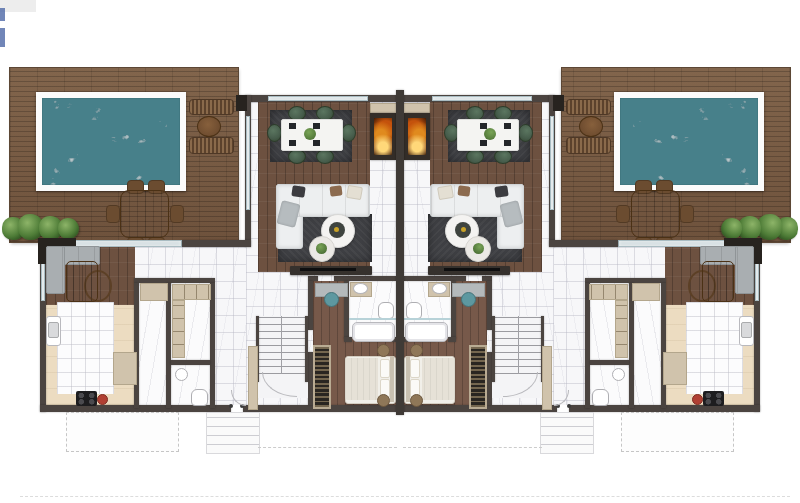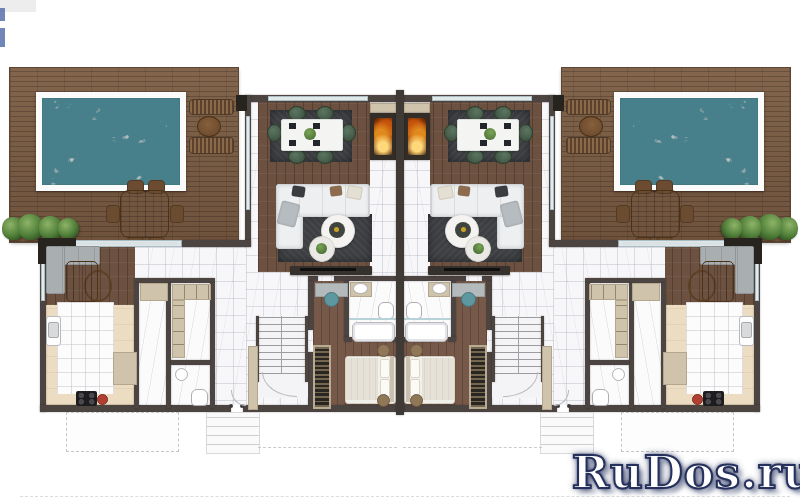--- a/index.html
+++ b/index.html
@@ -398,17 +398,14 @@
     <div class="a arcdoor" style="left:231px;top:390px;width:14px;height:15px"></div>
   </div>
 
   <div class="a" style="left:396px;top:90px;width:8px;height:325px;background:#3f3a36;box-shadow:0 0 2px rgba(0,0,0,.4)"></div>
 
   <div class="a" style="left:0;top:0;width:36px;height:12px;background:#ededed"></div>
   <div class="a" style="left:0;top:8px;width:5px;height:13px;background:#4d68a6;opacity:.8"></div>
   <div class="a" style="left:0;top:28px;width:5px;height:19px;background:#4d68a6;opacity:.8"></div>
   <div class="a" style="left:20px;top:496px;width:770px;height:2px;border-top:1px dashed #dcdcdc"></div>
 
-  <div class="a watermark">
-    <span>RuDos.ru</span>
-  </div>
 
 </div>
 
 </body></html>

